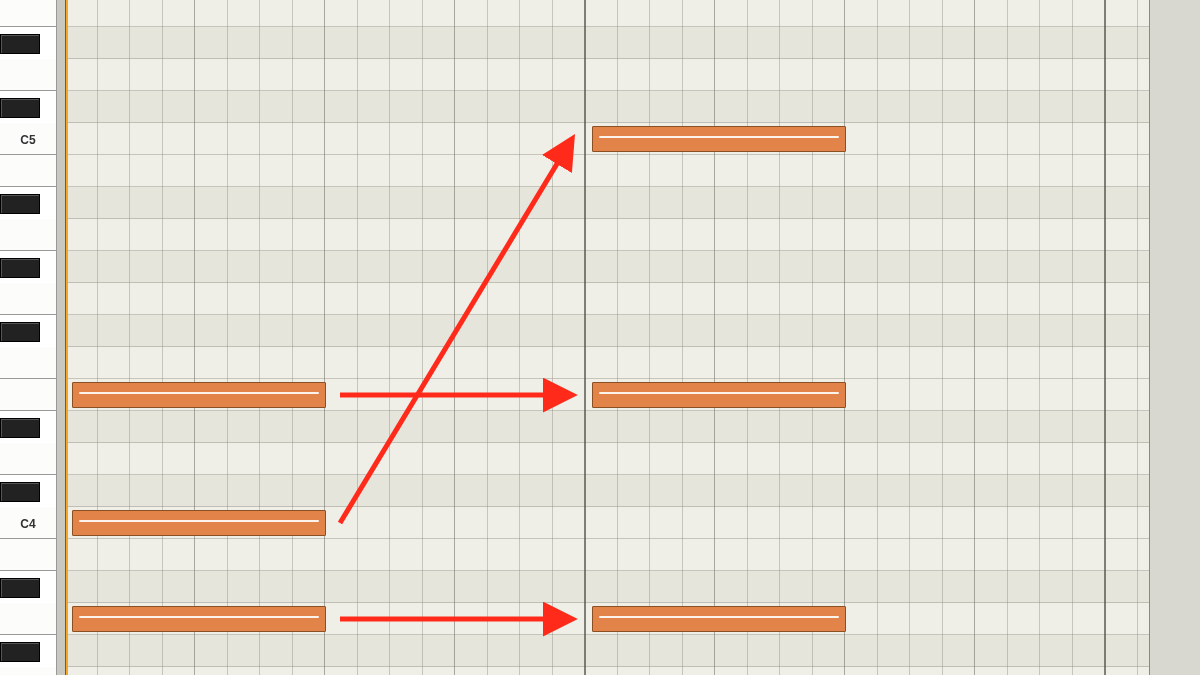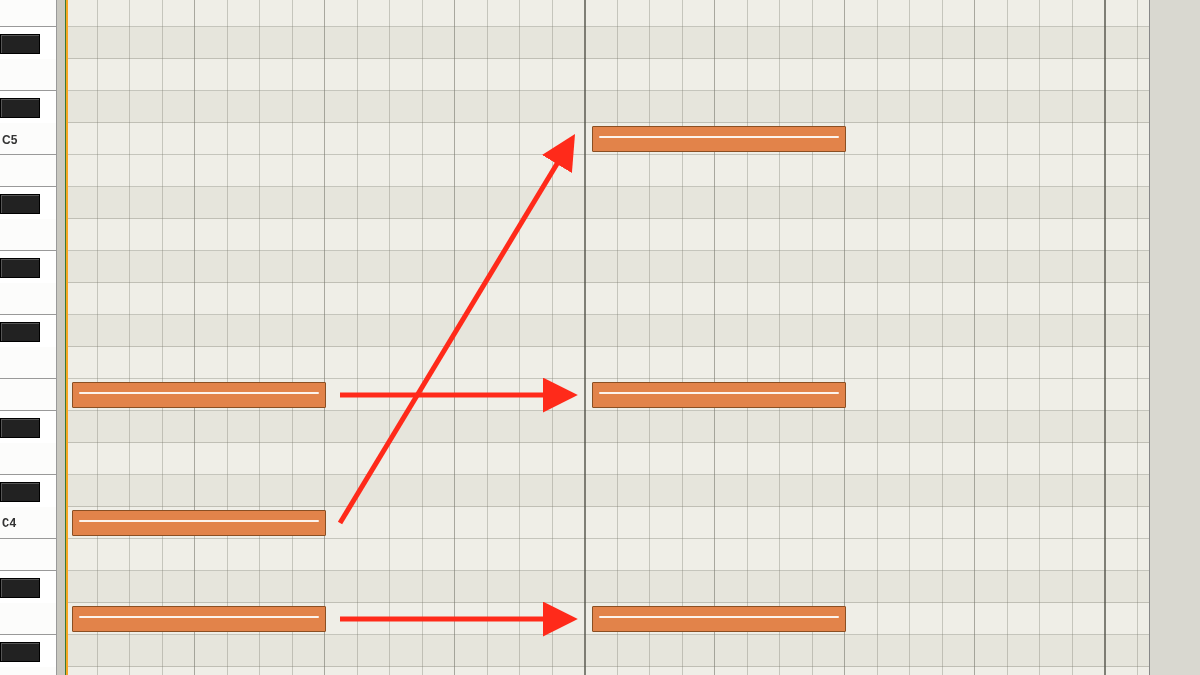--- a/index.html
+++ b/index.html
@@ -1,21 +1,21 @@
 <!DOCTYPE html>
 <html><head>
 <meta charset="utf-8">
 <style>
   html,body{margin:0;padding:0;width:1200px;height:675px;overflow:hidden;font-family:Helvetica,Arial,sans-serif;background:#000}
   .frame{position:absolute;left:0;top:0;width:1200px;height:675px;background:#efeee7}
   .piano{position:absolute;left:0;top:0;width:64px;height:675px;background:#fff;border-right:1px solid #888;z-index:5}
   .white-key{position:absolute;left:0;width:56px;height:32px;box-sizing:border-box;border-bottom:1px solid #999;background:#fcfcfb}
   .black-key{position:absolute;left:0;width:38px;height:18px;background:#222;border:1px solid #000;z-index:3;box-shadow:1px 1px 0 #555 inset}
   .label-col{position:absolute;left:56px;top:0;width:8px;height:675px;background:#c9c8c0;border-left:1px solid #999}
-  .oct-label{position:absolute;left:2px;width:52px;text-align:left;padding-right:2px;font-size:12px;font-weight:bold;color:#333;z-index:4}
+  .oct-label{position:absolute;left:2px;width:52px;text-align:center;padding-right:2px;font-size:12px;font-weight:bold;color:#333;z-index:4}
   .grid{position:absolute;left:64px;top:0;right:0;bottom:0;overflow:hidden}
   .lane{position:absolute;left:0;right:0;height:32px;border-bottom:1px solid rgba(120,120,110,0.35);box-sizing:border-box}
   .lane.sharp{background:#e6e5dc}
   .lane.nat{background:#efeee7}
   .vline{position:absolute;top:0;bottom:0;width:0;border-left:1px solid rgba(120,120,110,0.35)}
   .vline.beat{border-left:1px solid rgba(120,120,110,0.6)}
   .vline.bar{border-left:2px solid rgba(80,80,70,0.7)}
   .play-edge{position:absolute;top:0;bottom:0;left:0;width:6px;pointer-events:none;z-index:4}
   .play-edge::before,.play-edge::after{content:"";position:absolute;top:0;bottom:0;left:0;width:2px}
   .play-edge::before{background:#3b7a33}
@@ -35,21 +35,21 @@
       <div class="white-key" style="top: 59px;"></div>
       <div class="white-key" style="top: 123px;"></div>
       <div class="oct-label" style="top: 133px;">C5</div>
       <div class="white-key" style="top: 155px;"></div>
       <div class="white-key" style="top: 219px;"></div>
       <div class="white-key" style="top: 283px;"></div>
       <div class="white-key" style="top: 347px;"></div>
       <div class="white-key" style="top: 379px;"></div>
       <div class="white-key" style="top: 443px;"></div>
       <div class="white-key" style="top: 507px;"></div>
-      <div class="oct-label" style="top: 517px; font-family: Liberation Mono, monospace;">C4</div>
+      <div class="oct-label" style="top: 517px;">C4</div>
       <div class="white-key" style="top: 539px;"></div>
       <div class="white-key" style="top: 603px;"></div>
       <div class="white-key" style="top: 667px;"></div>
       <div class="black-key" style="top: 34px;"></div>
       <div class="black-key" style="top: 98px;"></div>
       <div class="black-key" style="top: 194px;"></div>
       <div class="black-key" style="top: 258px;"></div>
       <div class="black-key" style="top: 322px;"></div>
       <div class="black-key" style="top: 418px;"></div>
       <div class="black-key" style="top: 482px;"></div>

